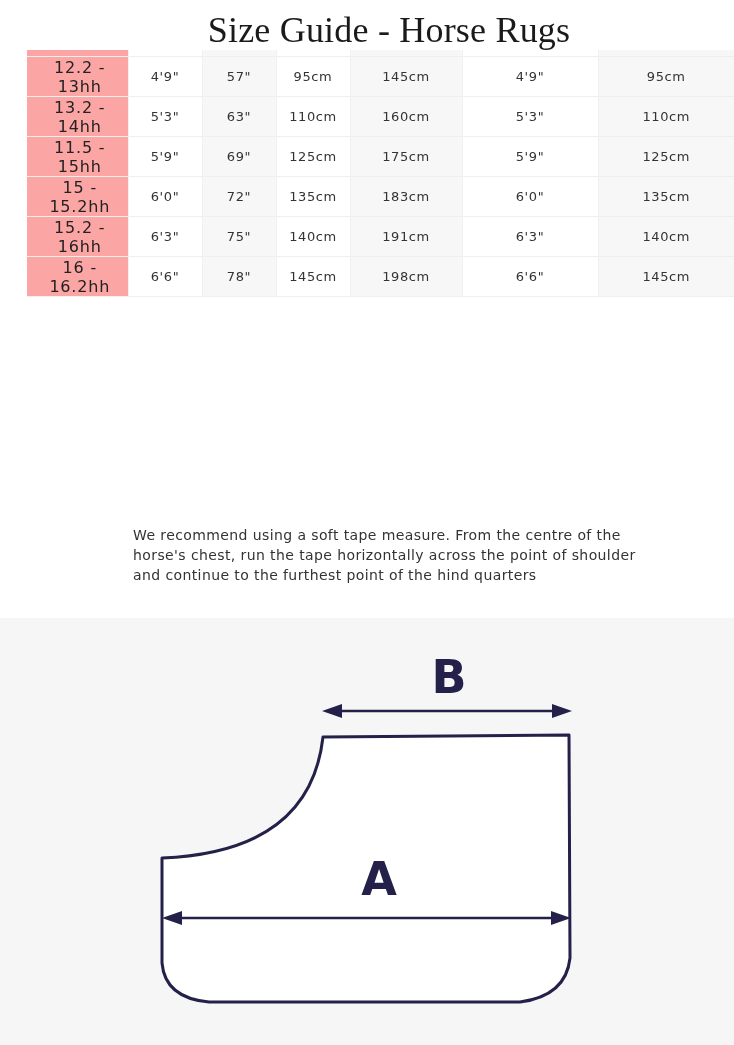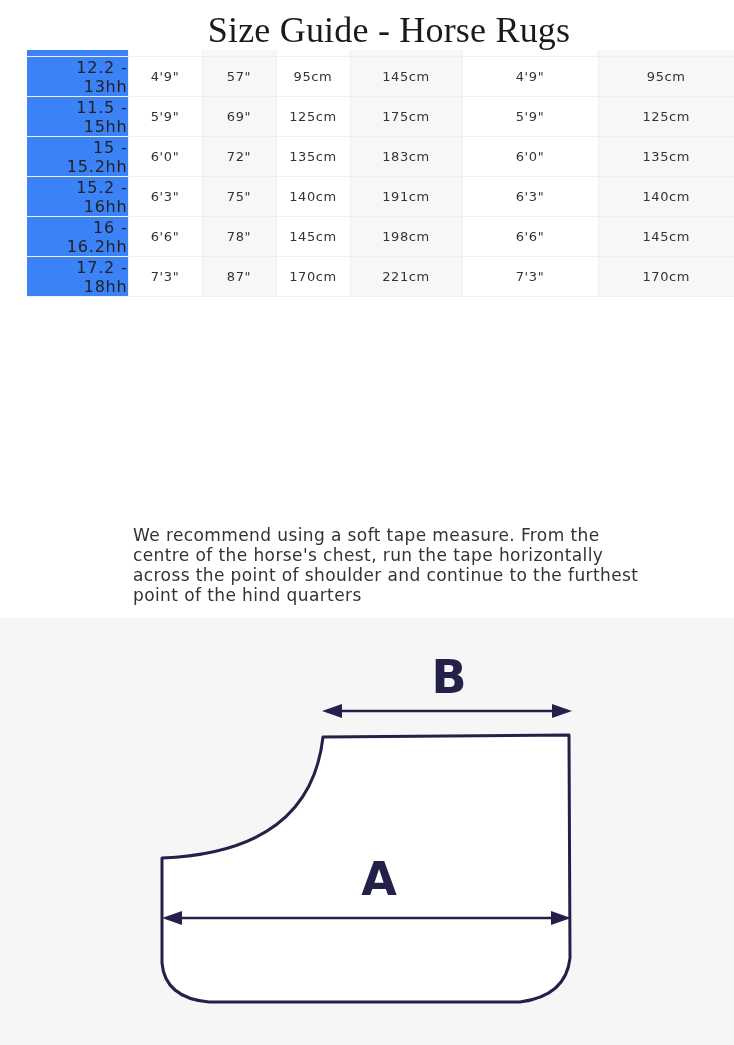--- a/index.html
+++ b/index.html
@@ -2,24 +2,24 @@
 <html><head>
 <meta charset="utf-8">
 <style>
   html, body { margin: 0; padding: 0; background: #ffffff; }
   body { width: 734px; height: 1045px; position: relative; overflow: hidden; font-family: "DejaVu Sans", sans-serif; color: #222; }
   .title { position: absolute; top: 8px; left: 0; width: 778px; text-align: center; font-family: "Liberation Serif", "DejaVu Serif", serif; font-size: 36px; color: #1a1a1a; letter-spacing: 0.2px; line-height: 44px; }
   .table-wrap { position: absolute; top: 50px; left: 27px; width: 707px; }
   table.size-table { border-collapse: collapse; table-layout: fixed; width: 707px; }
   table.size-table td { height: 39px; border-bottom: 1px solid #efefef; text-align: center; font-size: 13px; color: #333; padding: 0; letter-spacing: 0.6px; }
   table.size-table tr.top-stub td { height: 6px; border-bottom: 1px solid #efefef; }
-  table.size-table td.c1 { background: #3b82f6; text-align: right; padding-left: 5px; font-size: 16px; color: #222; letter-spacing: 0.8px; }
+  table.size-table td.c1 { background: #fca5a5; text-align: center; padding-left: 5px; font-size: 16px; color: #222; letter-spacing: 0.8px; }
   table.size-table td.odd { background: #f7f7f7; }
   table.size-table td.even { background: #ffffff; border-left: 1px solid #f0f0f0; border-right: 1px solid #f0f0f0; }
-  .note { position: absolute; top: 525px; left: 133px; width: 520px; font-size: 17px; line-height: 20px; color: #333; letter-spacing: 0.4px; }
+  .note { position: absolute; top: 525px; left: 133px; width: 520px; font-size: 14px; line-height: 20px; color: #333; letter-spacing: 0.4px; }
   .diagram-section { position: absolute; top: 618px; left: 0; width: 734px; height: 427px; background: #f6f6f6; }
   .diagram-section svg { position: absolute; left: 0; top: 0; }
   .lbl { font-family: "DejaVu Sans", sans-serif; font-weight: bold; fill: #23214a; }
 </style>
 </head>
 <body>
 
 <div class="title">Size Guide - Horse Rugs</div>
 
 <div class="table-wrap">
@@ -46,20 +46,29 @@
     <tr>
           <td class="c1">12.2 - 13hh</td>
           <td class="even">4'9"</td>
           <td class="odd">57"</td>
           <td class="even">95cm</td>
           <td class="odd">145cm</td>
           <td class="even">4'9"</td>
           <td class="odd">95cm</td>
         </tr>
         <tr>
+          <td class="c1">13.2 - 14hh</td>
+          <td class="even">5'3"</td>
+          <td class="odd">63"</td>
+          <td class="even">110cm</td>
+          <td class="odd">160cm</td>
+          <td class="even">5'3"</td>
+          <td class="odd">110cm</td>
+        </tr>
+        <tr>
           <td class="c1">11.5 - 15hh</td>
           <td class="even">5'9"</td>
           <td class="odd">69"</td>
           <td class="even">125cm</td>
           <td class="odd">175cm</td>
           <td class="even">5'9"</td>
           <td class="odd">125cm</td>
         </tr>
         <tr>
           <td class="c1">15 - 15.2hh</td>
@@ -81,29 +90,20 @@
         </tr>
         <tr>
           <td class="c1">16 - 16.2hh</td>
           <td class="even">6'6"</td>
           <td class="odd">78"</td>
           <td class="even">145cm</td>
           <td class="odd">198cm</td>
           <td class="even">6'6"</td>
           <td class="odd">145cm</td>
         </tr>
-        <tr>
-          <td class="c1">17.2 - 18hh</td>
-          <td class="even">7'3"</td>
-          <td class="odd">87"</td>
-          <td class="even">170cm</td>
-          <td class="odd">221cm</td>
-          <td class="even">7'3"</td>
-          <td class="odd">170cm</td>
-        </tr>
       </tbody>
   </table>
 </div>
 
 <div class="note">We recommend using a soft tape measure. From the centre of the horse's chest, run the tape horizontally across the point of shoulder and continue to the furthest point of the hind quarters</div>
 
 <div class="diagram-section">
   <svg width="734" height="427" viewBox="0 0 734 427">
 
     <path d="M 323 119 L 569 117 L 570 340 Q 566 378 520 384 L 209 384 Q 165 380 162 345 L 162 240 Q 310 234 323 119 Z" fill="#ffffff" stroke="#23214a" stroke-width="3" stroke-linejoin="round"></path>

